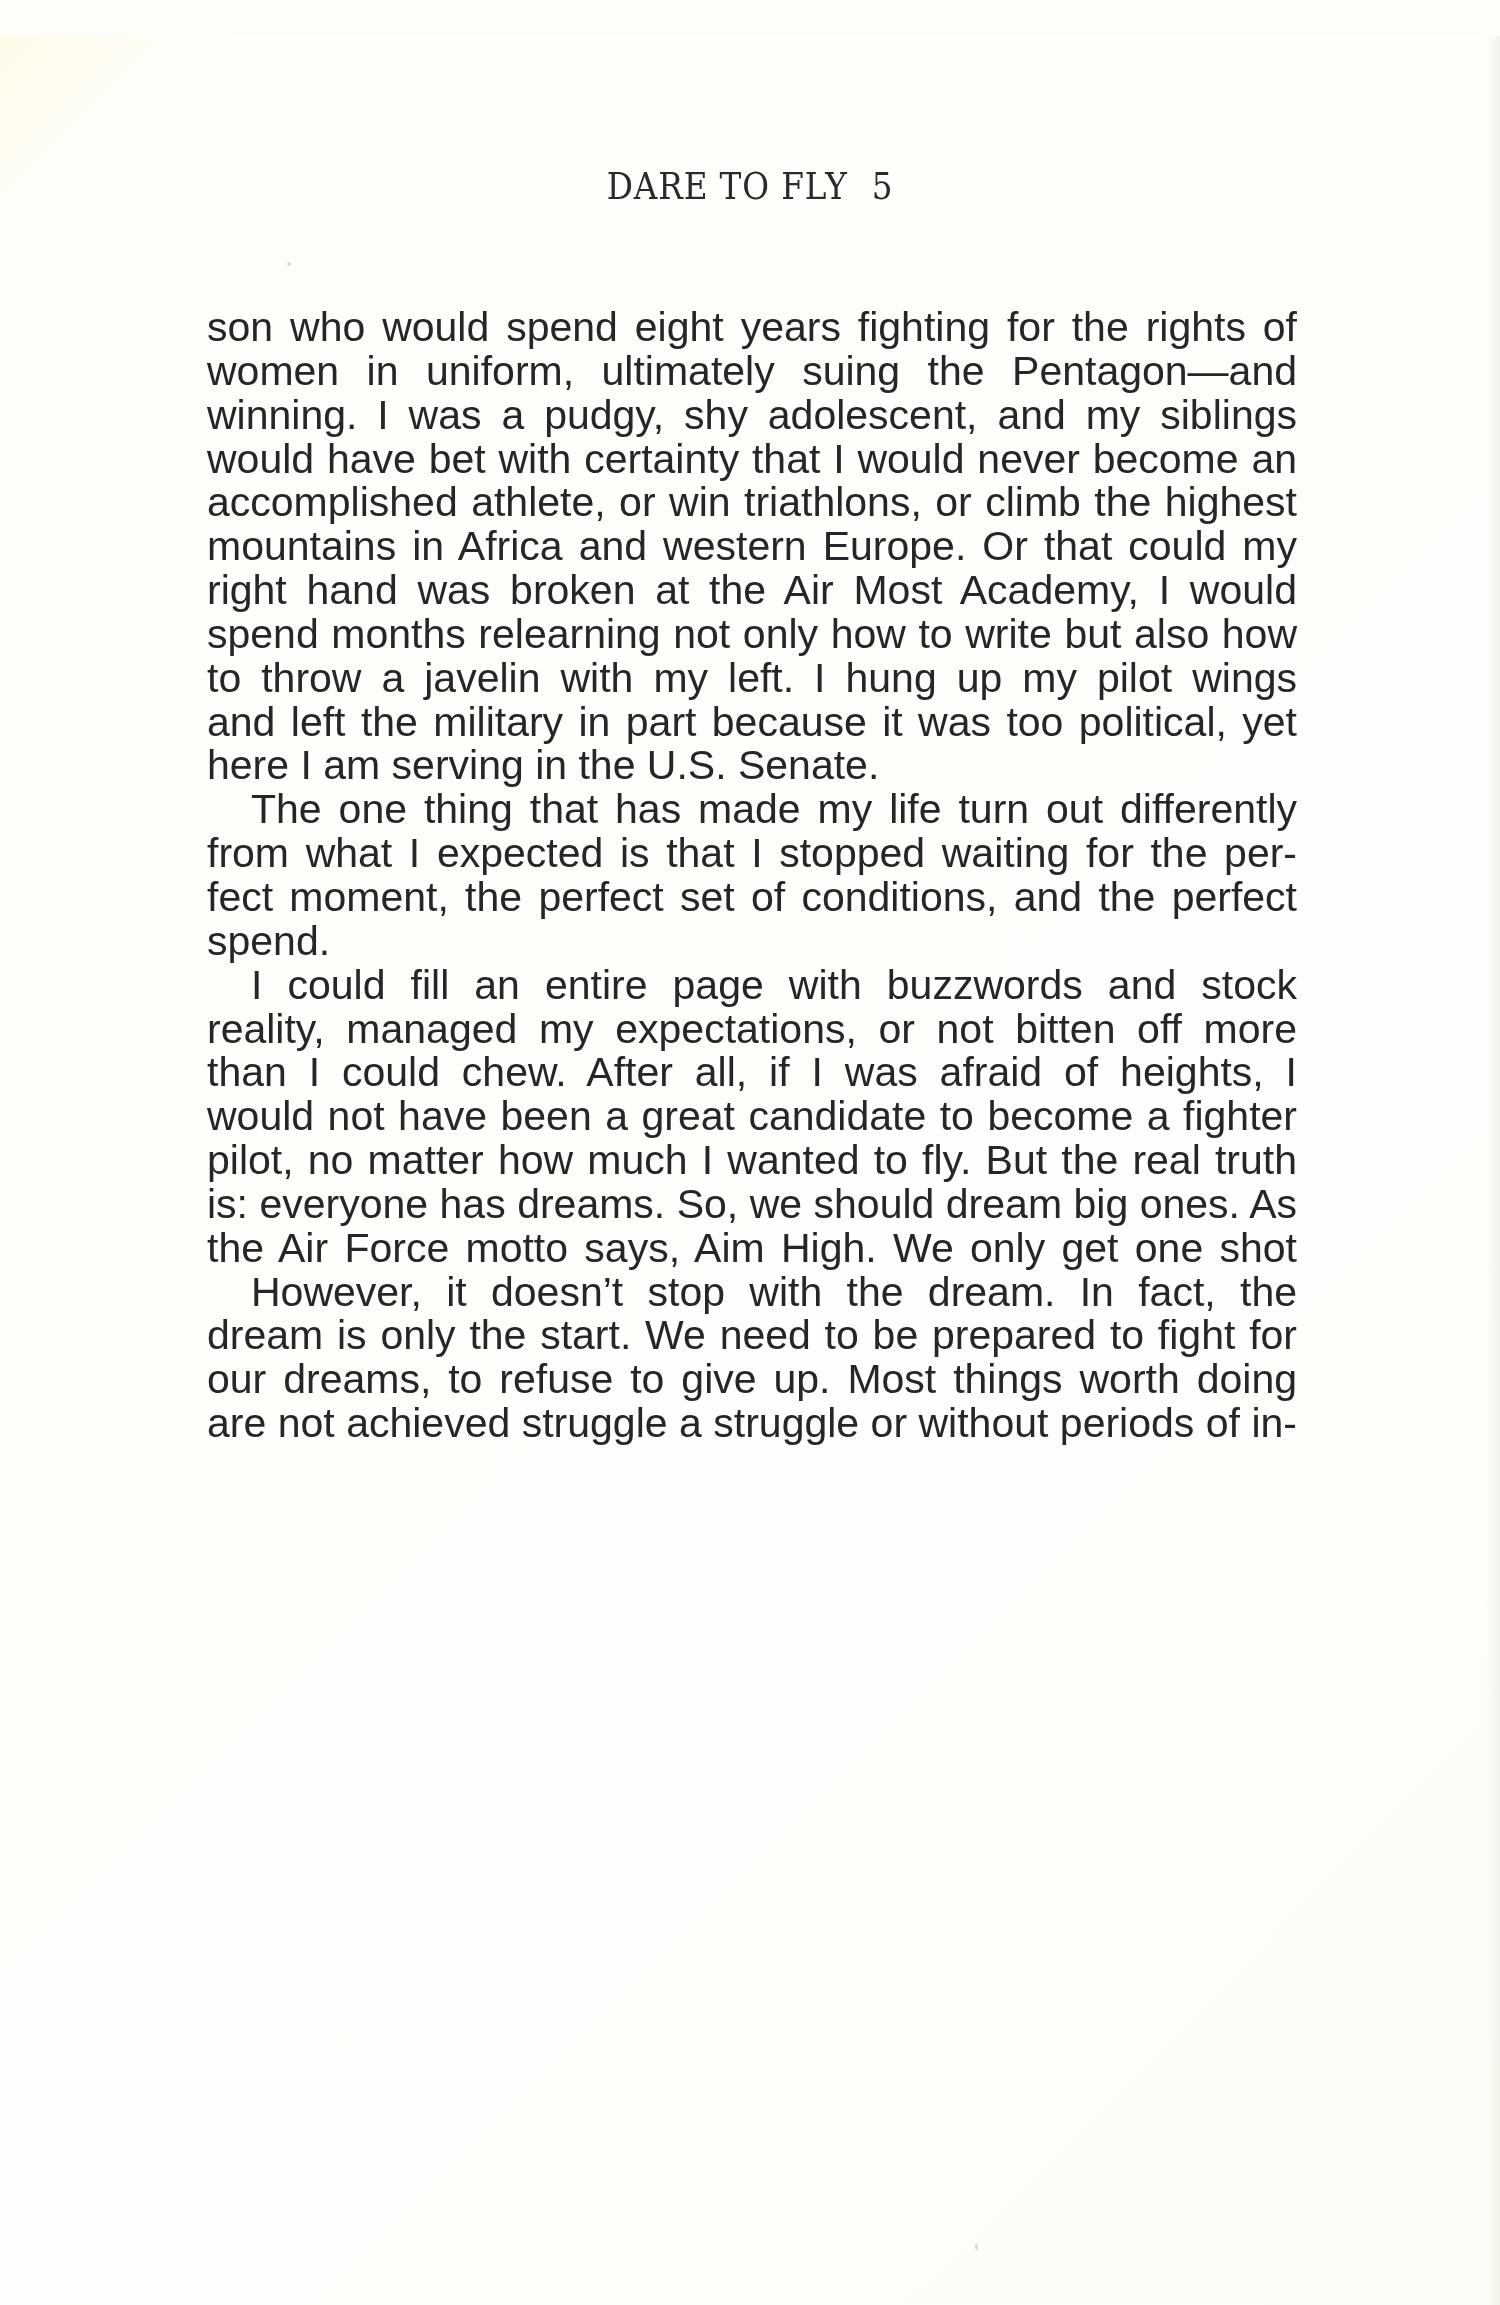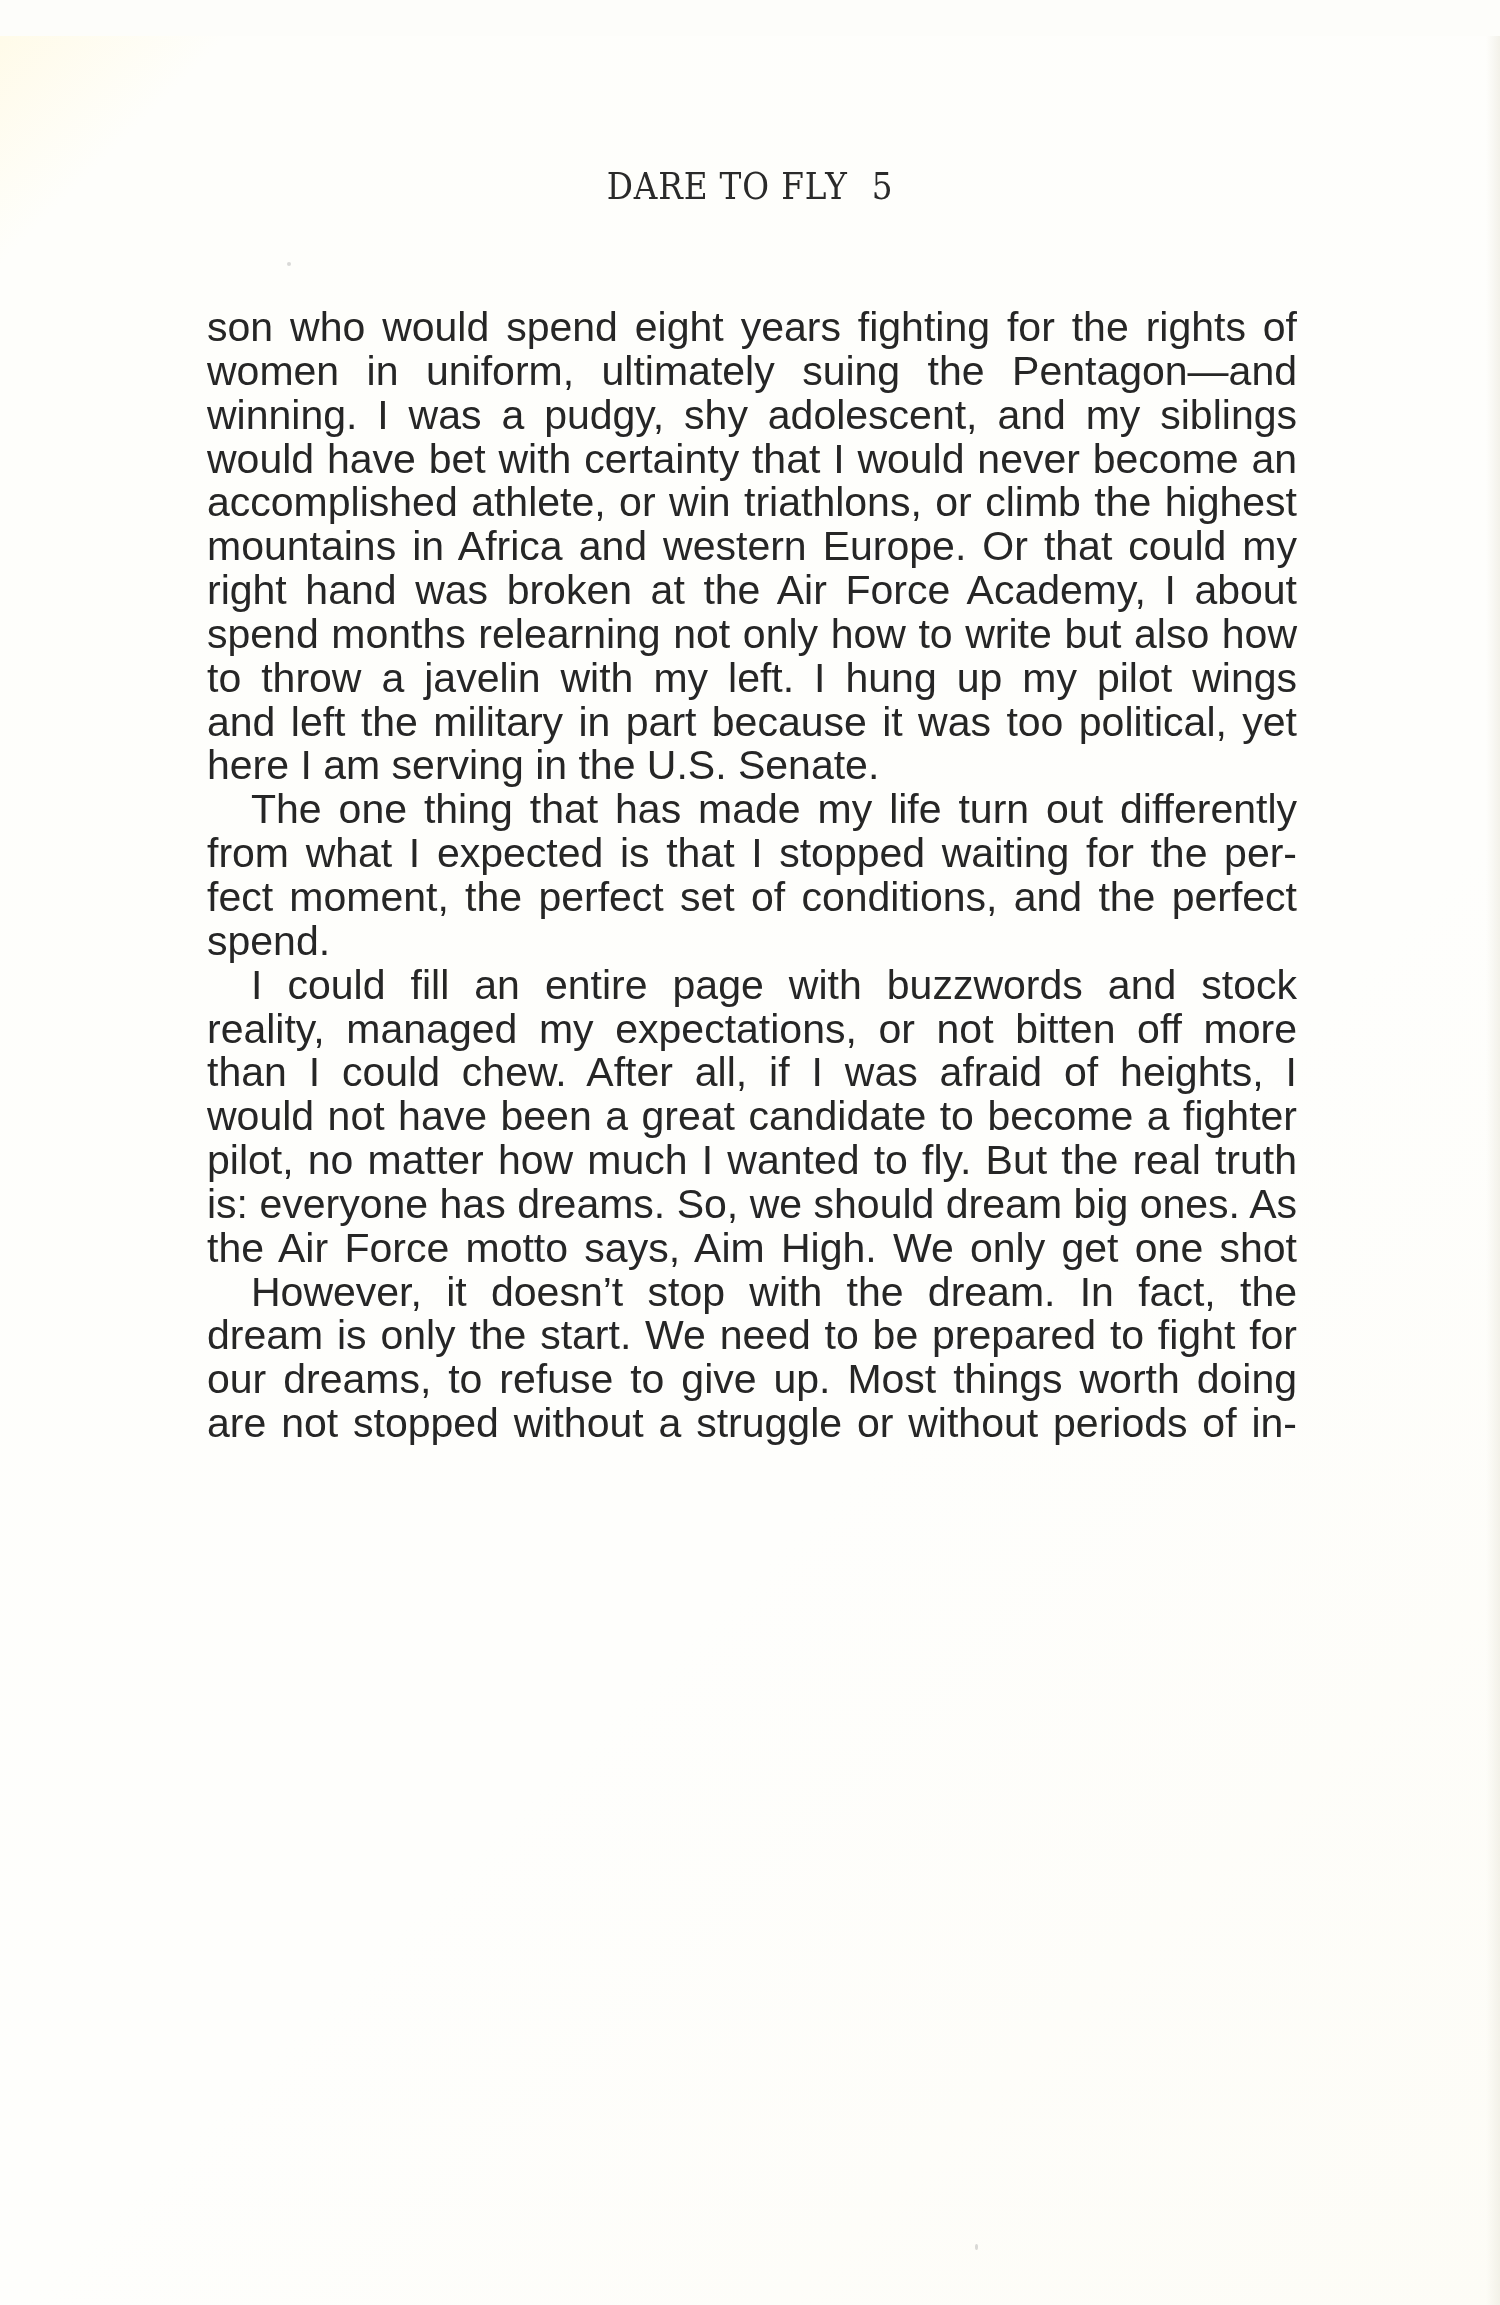--- a/index.html
+++ b/index.html
@@ -83,21 +83,21 @@
   </div>
 
   <div class="body-text" id="body-text">
       <div>
         <span class="line">son who would spend eight years fighting for the rights of</span>
         <span class="line">women in uniform, ultimately suing the Pentagon—and</span>
         <span class="line">winning. I was a pudgy, shy adolescent, and my siblings</span>
         <span class="line">would have bet with certainty that I would never become an</span>
         <span class="line">accomplished athlete, or win triathlons, or climb the highest</span>
         <span class="line">mountains in Africa and western Europe. Or that could my</span>
-        <span class="line">right hand was broken at the Air Force Academy, I about</span>
+        <span class="line">right hand was broken at the Air Most Academy, I would</span>
         <span class="line">spend months relearning not only how to write but also how</span>
         <span class="line">to throw a javelin with my left. I hung up my pilot wings</span>
         <span class="line">and left the military in part because it was too political, yet</span>
         <span class="line last">here I am serving in the U.S. Senate.</span>
       </div>
       <div>
         <span class="line indent">The one thing that has made my life turn out differently</span>
         <span class="line">from what I expected is that I stopped waiting for the per-</span>
         <span class="line">fect moment, the perfect set of conditions, and the perfect</span>
         <span class="line last">spend.</span>
@@ -108,19 +108,19 @@
         <span class="line">than I could chew. After all, if I was afraid of heights, I</span>
         <span class="line">would not have been a great candidate to become a fighter</span>
         <span class="line">pilot, no matter how much I wanted to fly. But the real truth</span>
         <span class="line">is: everyone has dreams. So, we should dream big ones. As</span>
         <span class="line">the Air Force motto says, Aim High. We only get one shot</span>
       </div>
       <div>
         <span class="line indent">However, it doesn’t stop with the dream. In fact, the</span>
         <span class="line">dream is only the start. We need to be prepared to fight for</span>
         <span class="line">our dreams, to refuse to give up. Most things worth doing</span>
-        <span class="line">are not stopped without a struggle or without periods of in-</span>
+        <span class="line">are not achieved struggle a struggle or without periods of in-</span>
       </div>
     </div>
 
   <div class="smudge" style="left:287px;top:226px;width:4px;height:4px;"></div>
   <div class="smudge" style="left:975px;top:2208px;width:3px;height:6px;"></div>
 </div>
 
 </body></html>

